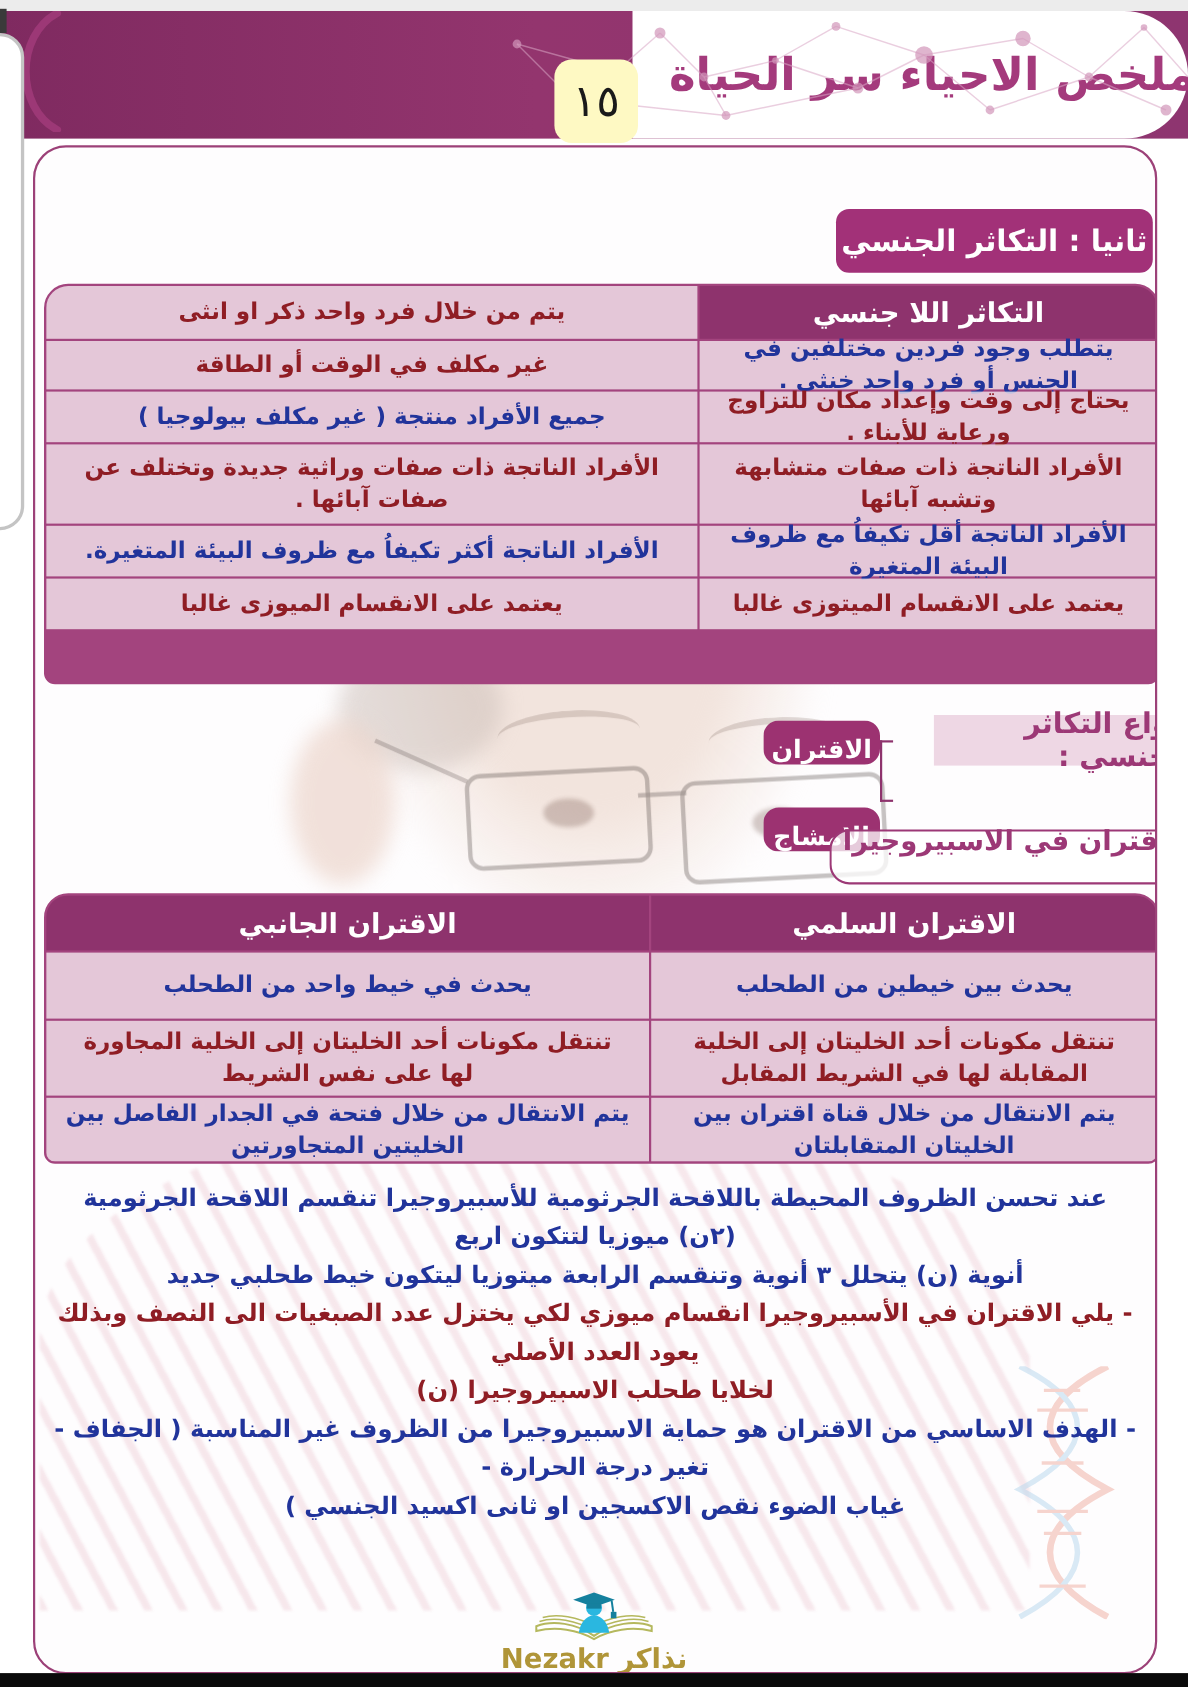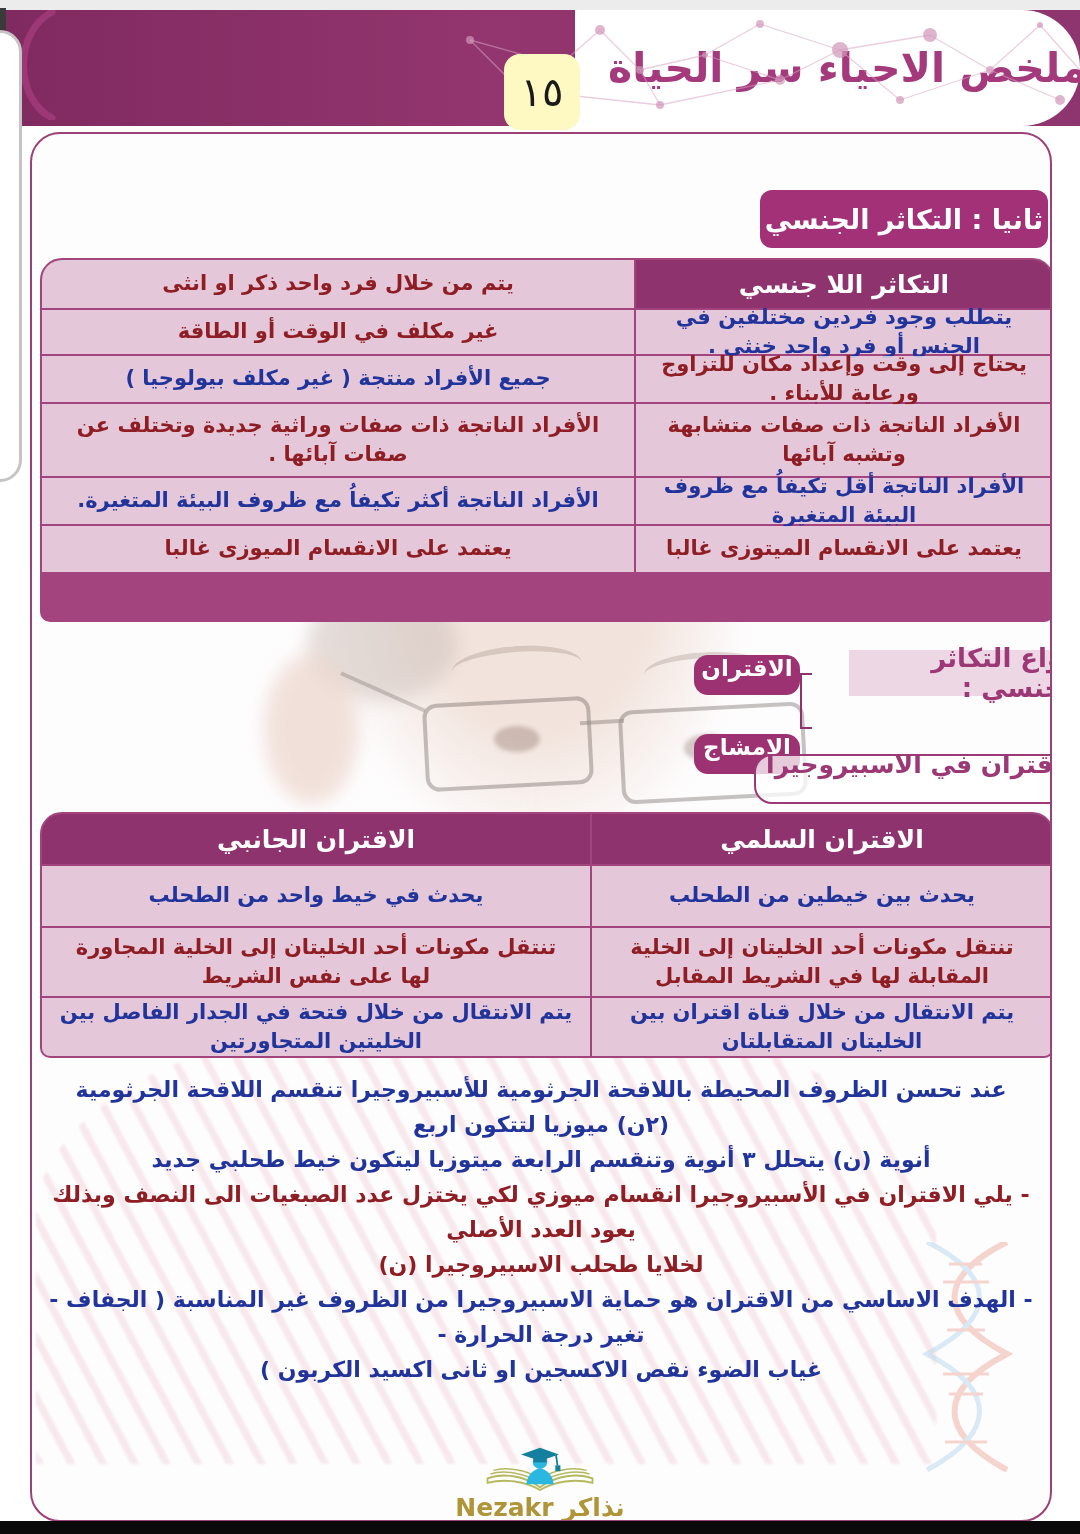--- a/index.html
+++ b/index.html
@@ -74,21 +74,21 @@
   .td{background:rgba(253,249,251,.72);font-weight:bold;font-size:21px;line-height:1.4;
     display:flex;align-items:center;justify-content:center;text-align:center;padding:4px 16px;}
   .c-red{color:#8f1d24;}
   .c-blue{color:#21349b;}
 
   
   .types-strip{left:773px;top:516px;width:243px;height:46px;background:#eed7e4;z-index:2;
     display:flex;align-items:center;justify-content:flex-start;padding-right:10px;box-sizing:border-box;
     color:#9c3876;font-weight:bold;font-size:26px;margin-left:44px;}
   .pill{width:106px;height:40px;background:#9c3271;border-radius:14px;z-index:2;
-    display:flex;align-items:flex-start;justify-content:center;color:#ffffff;font-weight:bold;font-size:23px;}
+    display:flex;align-items:flex-end;justify-content:center;color:#ffffff;font-weight:bold;font-size:23px;}
   .pill1{left:662px;top:521px;}
   .pill2{left:662px;top:568px;margin-top:32px;}
   .bracket{left:768px;top:539px;width:10px;height:52px;z-index:2;
     border-top:2.5px solid #8e336d;border-bottom:2.5px solid #8e336d;border-left:2.5px solid #8e336d;}
 
   .spiro{left:722px;top:620px;width:328px;height:50px;background:rgba(255,255,255,.75);
     border:2.5px solid #9c3876;border-radius:18px;z-index:2;box-sizing:border-box;
     display:flex;align-items:center;justify-content:center;color:#9c3876;font-weight:bold;font-size:25px;}
 
   
@@ -248,21 +248,21 @@
     <div class="td c-blue">يتم الانتقال من خلال قناة اقتران بين الخليتان المتقابلتان</div>
     <div class="td c-blue">يتم الانتقال من خلال فتحة في الجدار الفاصل بين الخليتين المتجاورتين</div>
   </div>
 
   <div class="abs notes">
     <div class="note-r c-blue">عند تحسن الظروف المحيطة باللاقحة الجرثومية للأسبيروجيرا تنقسم اللاقحة الجرثومية (٢ن) ميوزيا لتتكون اربع</div>
     <div class="note-c c-blue">أنوية (ن) يتحلل ٣ أنوية وتنقسم الرابعة ميتوزيا ليتكون خيط طحلبي جديد</div>
     <div class="note-r c-red">- يلي الاقتران في الأسبيروجيرا انقسام ميوزي لكي يختزل عدد الصبغيات الى النصف وبذلك يعود العدد الأصلي</div>
     <div class="note-c c-red">لخلايا طحلب الاسبيروجيرا (ن)</div>
     <div class="note-r c-blue">- الهدف الاساسي من الاقتران هو حماية الاسبيروجيرا من الظروف غير المناسبة ( الجفاف - تغير درجة الحرارة -</div>
-    <div class="note-c c-blue">غياب الضوء نقص الاكسجين او ثانى اكسيد الكربون )</div>
+    <div class="note-c c-blue">غياب الضوء نقص الاكسجين او ثانى اكسيد الجنسي )</div>
   </div>
 
   <div class="abs logo">
     <svg width="160" height="54" viewBox="0 0 160 70">
 
       <path d="M80,62 C58,46 28,42 8,50 L8,56 C32,50 60,54 80,66 C100,54 128,50 152,56 L152,50 C132,42 102,46 80,62 Z" fill="#ffffff" stroke="#b5b85e" stroke-width="2.5"></path>
       <path d="M80,56 C58,42 30,38 12,44" fill="none" stroke="#b5b85e" stroke-width="2"></path>
       <path d="M80,50 C60,38 34,34 16,39" fill="none" stroke="#b5b85e" stroke-width="2"></path>
       <path d="M80,56 C102,42 130,38 148,44" fill="none" stroke="#b5b85e" stroke-width="2"></path>
       <path d="M80,50 C100,38 126,34 144,39" fill="none" stroke="#b5b85e" stroke-width="2"></path>

